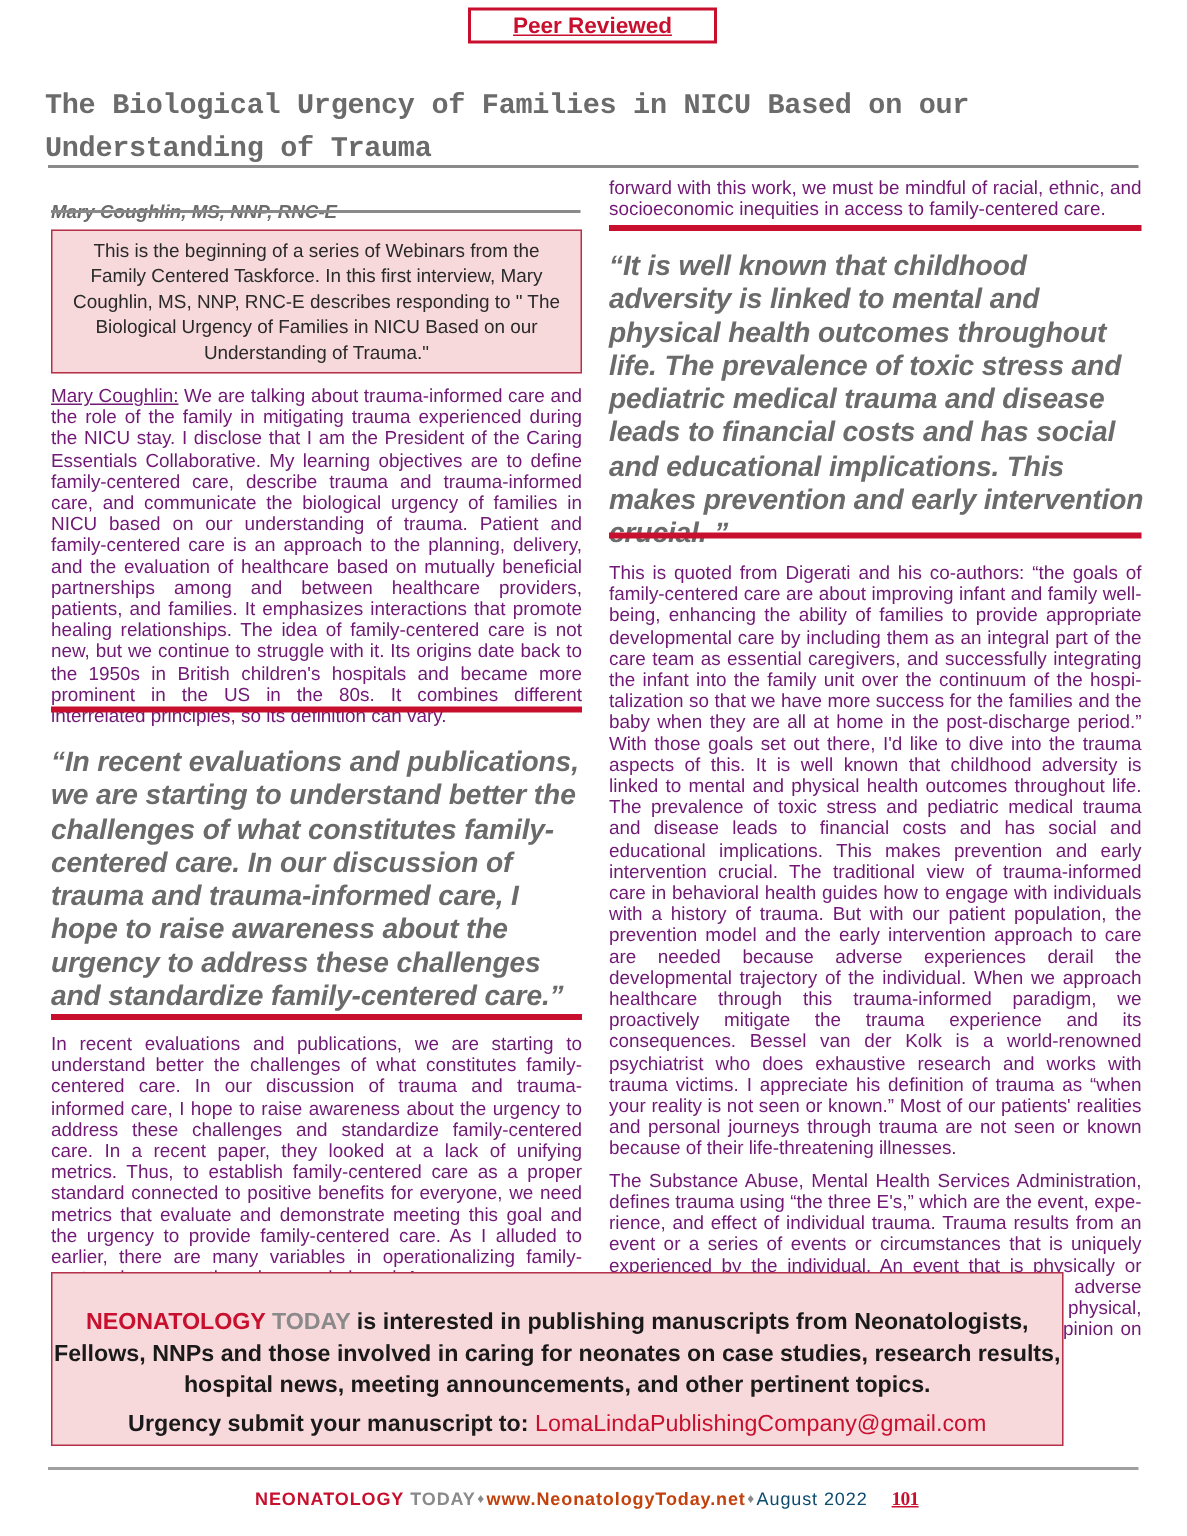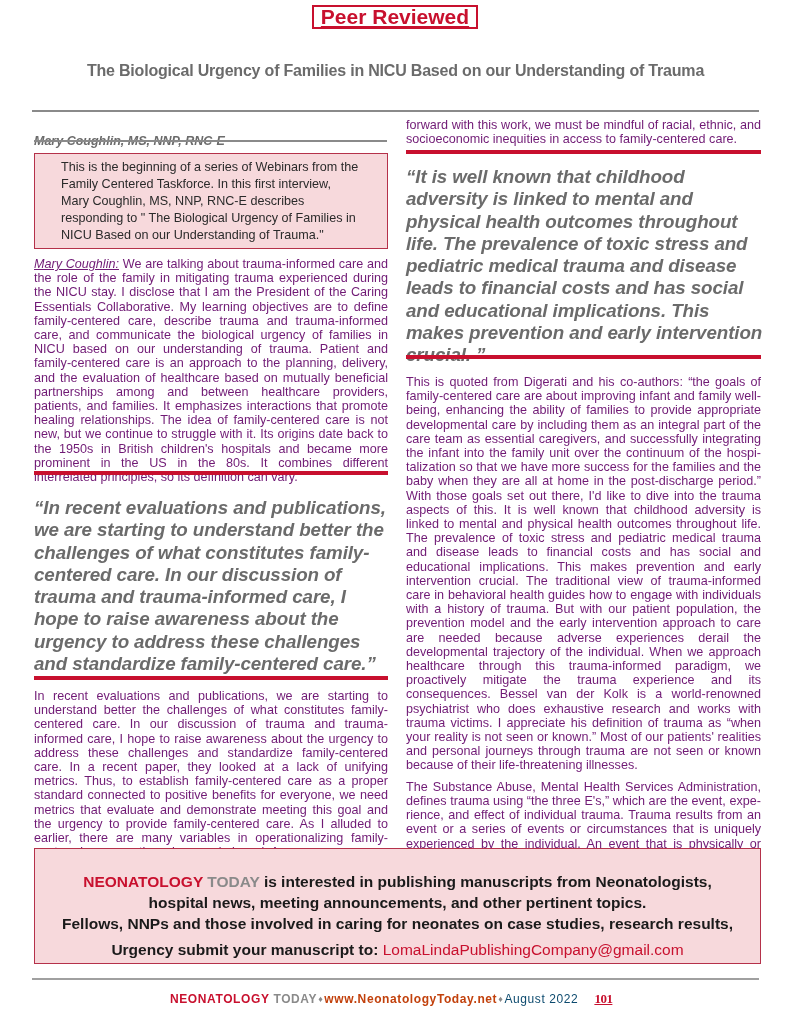--- a/index.html
+++ b/index.html
@@ -5,64 +5,64 @@
   * { box-sizing: border-box; margin: 0; padding: 0; }
   html, body { width: 791px; height: 1024px; background: #ffffff; overflow: hidden; }
   body { position: relative; font-family: "Liberation Sans", sans-serif; color: #1a1a1a; }
 
   .peer-badge {
     position: absolute; left: 312px; top: 5px; width: 166px; height: 24px;
     border: 2px solid #c8102e; background: #fff;
     display: flex; align-items: center; justify-content: center;
   }
   .peer-badge span {
-    color: #c8102e; font-weight: bold; font-size: 21px; text-decoration: underline;
+    color: #c8102e; font-weight: bold; font-size: 15px; text-decoration: underline;
   }
 
   .title {
     position: absolute; left: 30px; top: 56px; width: 731px;
-    text-align: center; font-family: Liberation Sans, sans-serif;
-    font-weight: bold; font-size: 16px; line-height: 29px; color: #6b6b6b;
+    font-family: Liberation Mono, monospace;
+    font-weight: bold; font-size: 19px; line-height: 29px; color: #6b6b6b;
     letter-spacing: -0.2px;
   }
   .title-rule { position: absolute; left: 32px; top: 110px; width: 727px; height: 2px; background: #8a8a8a; }
 
   .author {
     position: absolute; left: 34px; top: 134px;
     font-weight: bold; font-style: italic; font-size: 12.5px; color: #6b6b6b;
   }
   .author-rule { position: absolute; left: 34px; top: 140px; width: 353px; height: 1.5px; background: #8a8a8a; }
 
   .intro-box {
     position: absolute; left: 34px; top: 153px; width: 354px; height: 96px;
     background: #f7d9dc; border: 1.5px solid #b5314a;
-    display: flex; align-items: center; justify-content: center; text-align: left;
-    padding: 6px 26px;
+    display: flex; align-items: center; justify-content: center; text-align: center;
+    padding: 6px 8px;
   }
   .intro-box p { font-size: 12.6px; line-height: 17px; color: #2a2a2a; }
 
   .col { position: absolute; font-size: 12.6px; line-height: 14.2px; text-align: justify; color: #701a75; hyphens: manual; }
   .col p { margin-bottom: 7px; }
   .col-left-top { left: 34px; top: 257px; width: 354px; }
   .col-left-bottom { left: 34px; top: 689px; width: 354px; }
   .col-right-top { left: 406px; top: 118px; width: 355px; }
   .col-right-body { left: 406px; top: 375px; width: 355px; }
 
-  .lead-name { font-style: italic; text-decoration: underline; }
+  .lead-name { text-decoration: underline; }
 
   .red-rule { position: absolute; height: 4px; background: #c8102e; }
   .pull-quote {
     position: absolute; font-weight: bold; font-style: italic; color: #6b6b6b;
     font-size: 18.8px; line-height: 22.3px; letter-spacing: -0.1px;
   }
   .pq-left { left: 34px; top: 497px; width: 360px; }
   .pq-right { left: 406px; top: 166px; width: 360px; }
 
   .cta-box {
-    position: absolute; left: 34px; top: 848px; width: 727px; height: 116px;
+    position: absolute; left: 34px; top: 848px; width: 675px; height: 116px;
     background: #f7d9dc; border: 1.5px solid #b5314a; text-align: center;
     padding-top: 22px;
   }
   .cta-box .line { font-weight: bold; font-size: 15.5px; line-height: 21px; color: #1a1a1a; }
   .cta-box .brand-red { color: #c8102e; }
   .cta-box .brand-gray { color: #8a8a8a; }
   .cta-box .submit { margin-top: 5px; }
   .cta-box .email { color: #c8102e; font-weight: normal; }
 
   .footer-rule { position: absolute; left: 32px; top: 978px; width: 727px; height: 1.5px; background: #a0a0a0; }
@@ -114,22 +114,22 @@
 <div class="pull-quote pq-right">“It is well known that childhood adversity is linked to mental and physical health outcomes throughout life. The prevalence of toxic stress and pediatric medical trauma and disease leads to financial costs and has social and educational implications. This makes prevention and early intervention crucial. ”</div>
 <div class="red-rule" style="left:406px; top:355px; width:355px;"></div>
 
 <div class="col col-right-body">
   <p>This is quoted from Digerati and his co-authors: “the goals of family-centered care are about improving infant and family well-being, enhancing the ability of families to provide appropriate developmental care by including them as an integral part of the care team as essential caregivers, and successfully integrating the infant into the family unit over the continuum of the hospi­talization so that we have more success for the families and the baby when they are all at home in the post-discharge period.” With those goals set out there, I'd like to dive into the trauma aspects of this. It is well known that childhood adversity is linked to mental and physical health outcomes throughout life. The prevalence of toxic stress and pediatric medical trauma and disease leads to financial costs and has social and educational implications. This makes prevention and early intervention crucial. The traditional view of trauma-informed care in behavioral health guides how to engage with individuals with a history of trauma. But with our pa­tient population, the prevention model and the early intervention approach to care are needed because adverse experiences derail the developmental trajectory of the individual. When we approach healthcare through this trauma-informed paradigm, we proactively mitigate the trauma experience and its consequences. Bessel van der Kolk is a world-renowned psychiatrist who does exhaustive research and works with trauma victims. I appreciate his definition of trauma as “when your reality is not seen or known.” Most of our patients' realities and personal journeys through trauma are not seen or known because of their life-threatening illnesses.</p>
   <p>The Substance Abuse, Mental Health Services Administration, defines trauma using “the three E's,” which are the event, expe­rience, and effect of individual trauma. Trauma results from an event or a series of events or circumstances that is uniquely expe­rienced by the individual. An event that is physically or emotionally harmful or life-threatening has lasting adverse effects on personal functioning. It affects their mental, physical, social-emotional, and even spiritual well-being. Our opinion on the trauma experience</p>
 </div>
 
 <div class="cta-box">
   <div class="line"><span class="brand-red">NEONATOLOGY</span> <span class="brand-gray">TODAY</span><span> is interested in publishing manuscripts from Neonatologists,</span></div>
+  <div class="line">Fellows, NNPs and those involved in caring for neonates on case studies, research results,</div>
   <div class="line">hospital news, meeting announcements, and other pertinent topics.</div>
-  <div class="line">Fellows, NNPs and those involved in caring for neonates on case studies, research results,</div>
   <div class="line submit"><span>Urgency submit your manuscript to: </span><a class="email">LomaLindaPublishingCompany@gmail.com</a></div>
 </div>
 
 <div class="footer-rule"></div>
 <div class="footer">
   <span class="f-red">NEONATOLOGY</span>&nbsp;<span class="f-gray">TODAY</span>
   <span class="f-diamond">♦</span>
   <a class="f-url">www.NeonatologyToday.net</a>
   <span class="f-diamond">♦</span>
   <span class="f-date">August 2022</span>

